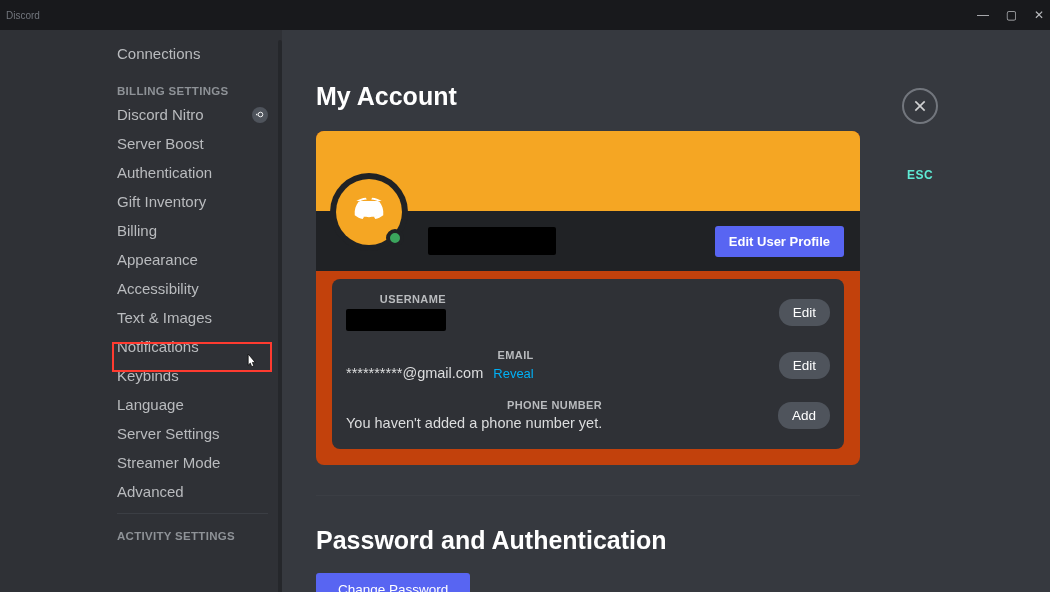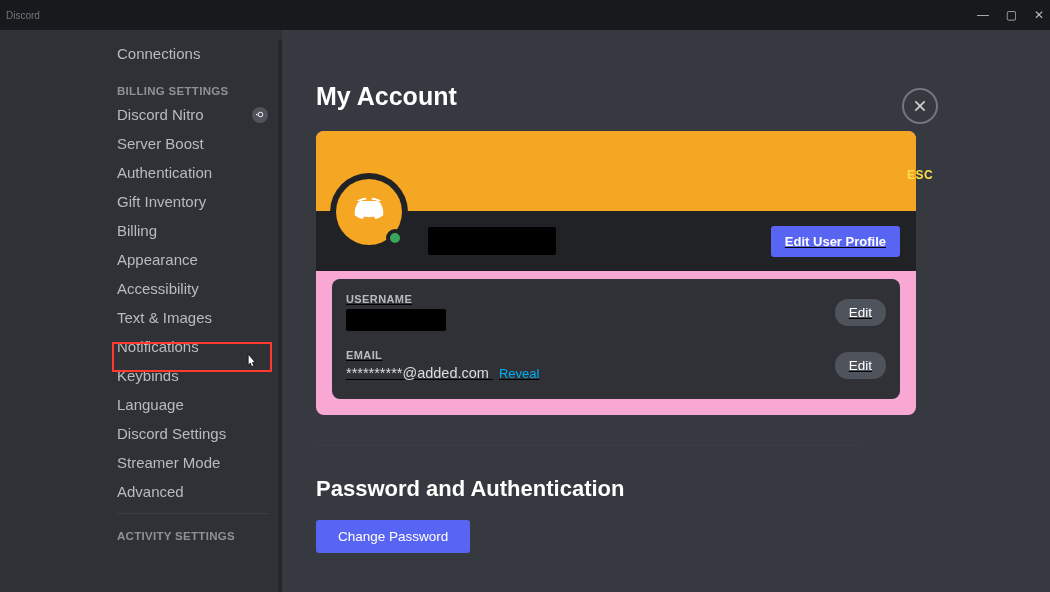--- a/index.html
+++ b/index.html
@@ -16,42 +16,42 @@
   .nitro-badge { width: 16px; height: 16px; border-radius: 50%; background: #4f545c; display:inline-flex; align-items:center; justify-content:center; }
   .nitro-badge svg { width: 11px; height: 11px; fill: #fff; }
   .highlight-box { position: absolute; border: 2px solid #ff3b30; pointer-events: none; }
   .cursor { position: absolute; width: 14px; height: 18px; }
   .cursor svg { width: 14px; height: 18px; }
   .content-region { flex: 1; background: #36393f; position: relative; display: flex; }
   .content-col { width: 580px; margin-left: 34px; padding-top: 52px; }
   .close-col { position:absolute; right: 110px; top: 58px; width: 40px; text-align:center; }
   .close-btn { width: 36px; height: 36px; border: 2px solid #72767d; border-radius: 50%; display:flex; align-items:center; justify-content:center; margin: 0 auto 6px; color: #d1d2d3; cursor:pointer; }
   .close-btn svg { width: 16px; height: 16px; stroke: #d1d2d3; stroke-width: 2.4; }
-  .close-lbl { font-size: 12px; color: #fde047; font-weight: 600; letter-spacing: 0.5px; margin-top: 44px; }
+  .close-lbl { font-size: 12px; color: #5eead4; font-weight: 600; letter-spacing: 0.5px; margin-top: 44px; }
   .page-title { font-size: 25px; font-weight: 700; color: #ffffff; margin-bottom: 20px; }
-  .account-card { width: 600px; background: #f9a8d4; border-radius: 8px; overflow: hidden; margin-bottom: 30px; text-decoration: underline; }
+  .account-card { width: 544px; background: #c2410c; border-radius: 8px; overflow: hidden; margin-bottom: 30px; }
   .banner { height: 80px; background: #f5a623; }
   .profile-row { background: #202225; padding: 0 16px 0 16px; display:flex; align-items:center; position:relative; height:60px; }
   .avatar-wrap { width: 78px; height: 78px; border-radius: 50%; background: #202225; padding: 6px; position: absolute; top: -38px; left: 14px; }
   .avatar { width: 66px; height: 66px; border-radius: 50%; background: #f5a623; display:flex; align-items:center; justify-content:center; position:relative; }
   .avatar svg { width: 38px; height: 38px; fill: #fff; }
   .status-dot { width:18px; height:18px; border-radius:50%; background:#3ba55d; border:4px solid #202225; position:absolute; bottom:-2px; right:-2px; }
   .uname-block { margin-left: 96px; width: 128px; height: 28px; background: #000; border-radius:2px; }
   .edit-profile-btn { margin-left:auto; background:#5865f2; color:#fff; border:none; border-radius:3px; font-size:13px; font-weight:600; padding:8px 14px; cursor:pointer; }
   .fields { background:#2f3136; margin: 8px 16px 16px; border-radius: 8px; padding: 14px 14px 14px 14px; }
   .field { display:flex; align-items:center; justify-content:space-between; margin-bottom:18px; }
   .field:last-child { margin-bottom: 4px; }
   .field-labels { }
-  .f-label { font-size: 11px; font-weight:700; color:#b9bbbe; letter-spacing:0.4px; text-transform:uppercase; margin-bottom:4px; }
+  .f-label { font-size: 11px; font-weight:700; color:#b9bbbe; letter-spacing:0.4px; text-transform:uppercase; margin-bottom:4px;text-align:right; }
   .f-value { font-size:14.5px; color:#dcddde; }
   .f-value .reveal { color:#00aff4; font-size:13px; margin-left:6px; cursor:pointer; }
   .val-redact { display:inline-block; width:100px; height:22px; background:#000; border-radius:2px; vertical-align:middle; }
   .small-btn { background:#4f545c; color:#fff; border:none; border-radius:13px; font-size:13.5px; font-weight:500; padding:6px 14px; cursor:pointer; }
   .divider-line { height:1px; background:#3b3e44; width:544px; margin-bottom:30px; }
-  .section-title { font-size:22px; font-weight:700; color:#ffffff; margin-bottom:18px; }
+  .section-title { font-size:25px; font-weight:700; color:#ffffff; margin-bottom:18px; }
   .primary-btn { background:#5865f2; color:#fff; border:none; border-radius:3px; font-size:13.5px; font-weight:400; padding:9px 22px; cursor:pointer; margin-bottom:24px; }
 </style>
 </head>
 <body>
 
 <div class="titlebar">
   <span>Discord</span>
   <div class="win-ctrls">
     <span>—</span>
     <span>▢</span>
@@ -101,21 +101,21 @@
       <div class="sb-item">
           <span>Notifications</span>
         </div>
       <div class="sb-item">
           <span>Keybinds</span>
         </div>
       <div class="sb-item">
           <span>Language</span>
         </div>
       <div class="sb-item">
-          <span>Discord Settings</span>
+          <span>Server Settings</span>
         </div>
       <div class="sb-item">
           <span>Streamer Mode</span>
         </div>
       <div class="sb-item">
           <span>Advanced</span>
         </div>
 
       <div class="sb-divider"></div>
       <div class="sb-header">Activity Settings</div>
@@ -155,25 +155,32 @@
             <div class="field-labels">
               <div class="f-label">Username</div>
               <div class="f-value"><span class="val-redact"></span></div>
             </div>
             <button class="small-btn">Edit</button>
           </div>
           <div class="field">
             <div class="field-labels">
               <div class="f-label">Email</div>
               <div class="f-value">
-                <span>**********@added.com</span>
+                <span>**********@gmail.com</span>
                 <span class="reveal">Reveal</span>
               </div>
             </div>
             <button class="small-btn">Edit</button>
+          </div>
+          <div class="field">
+            <div class="field-labels">
+              <div class="f-label">Phone Number</div>
+              <div class="f-value">You haven't added a phone number yet.</div>
+            </div>
+            <button class="small-btn">Add</button>
           </div>
         </div>
       </div>
 
       <div class="divider-line"></div>
 
       <div class="section-title">Password and Authentication</div>
       <button class="primary-btn">Change Password</button>
       
     </div>

